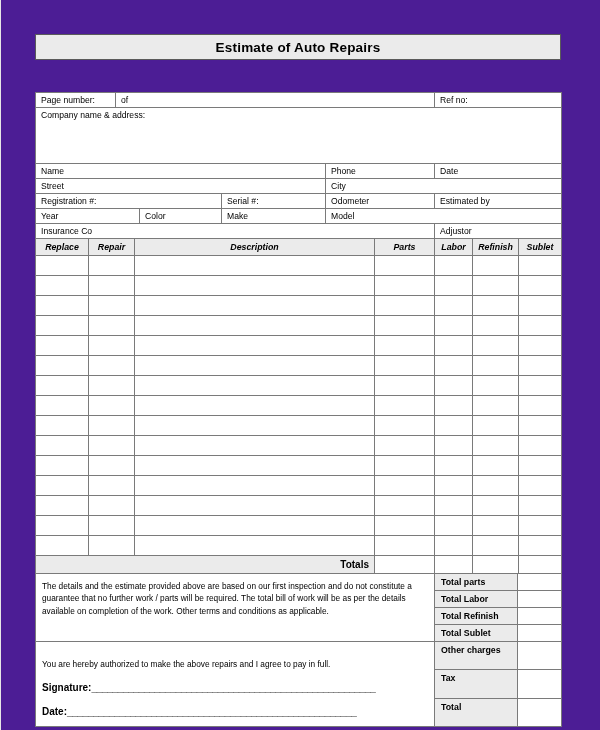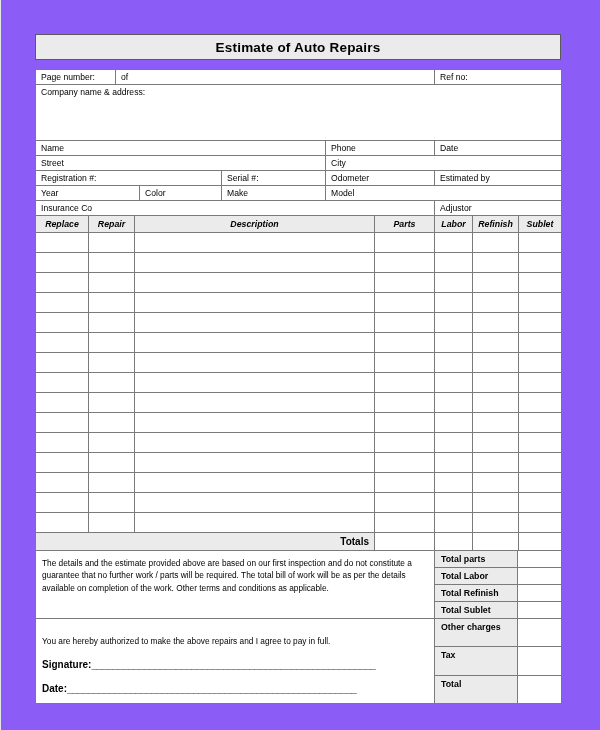--- a/index.html
+++ b/index.html
@@ -16,21 +16,21 @@
     overflow: hidden;
     position: relative;
   }
 
   .page {
     position: absolute;
     left: 0;
     top: 0;
     width: 600px;
     height: 730px;
-    background: #8b5cf6;
+    background: #4c1d95;
     border-left: 1px solid #e6e6e6;
     box-sizing: border-box;
   }
 
   .sheet {
     position: absolute;
     left: 34px;
     top: 34px;
     width: 526px;
   }
@@ -49,20 +49,21 @@
     font-size: 13.5px;
     font-weight: bold;
     letter-spacing: 0.2px;
   }
 
   
   table.form {
     border-collapse: collapse;
     width: 526px;
     table-layout: fixed;
+    margin-top: 23px;
   }
   table.form td {
     border: 1px solid #7a7a7a;
     font-size: 8.6px;
     padding: 2px 0 2px 5px;
     vertical-align: top;
     height: 14px;
     box-sizing: border-box;
     background: #ffffff;
   }

